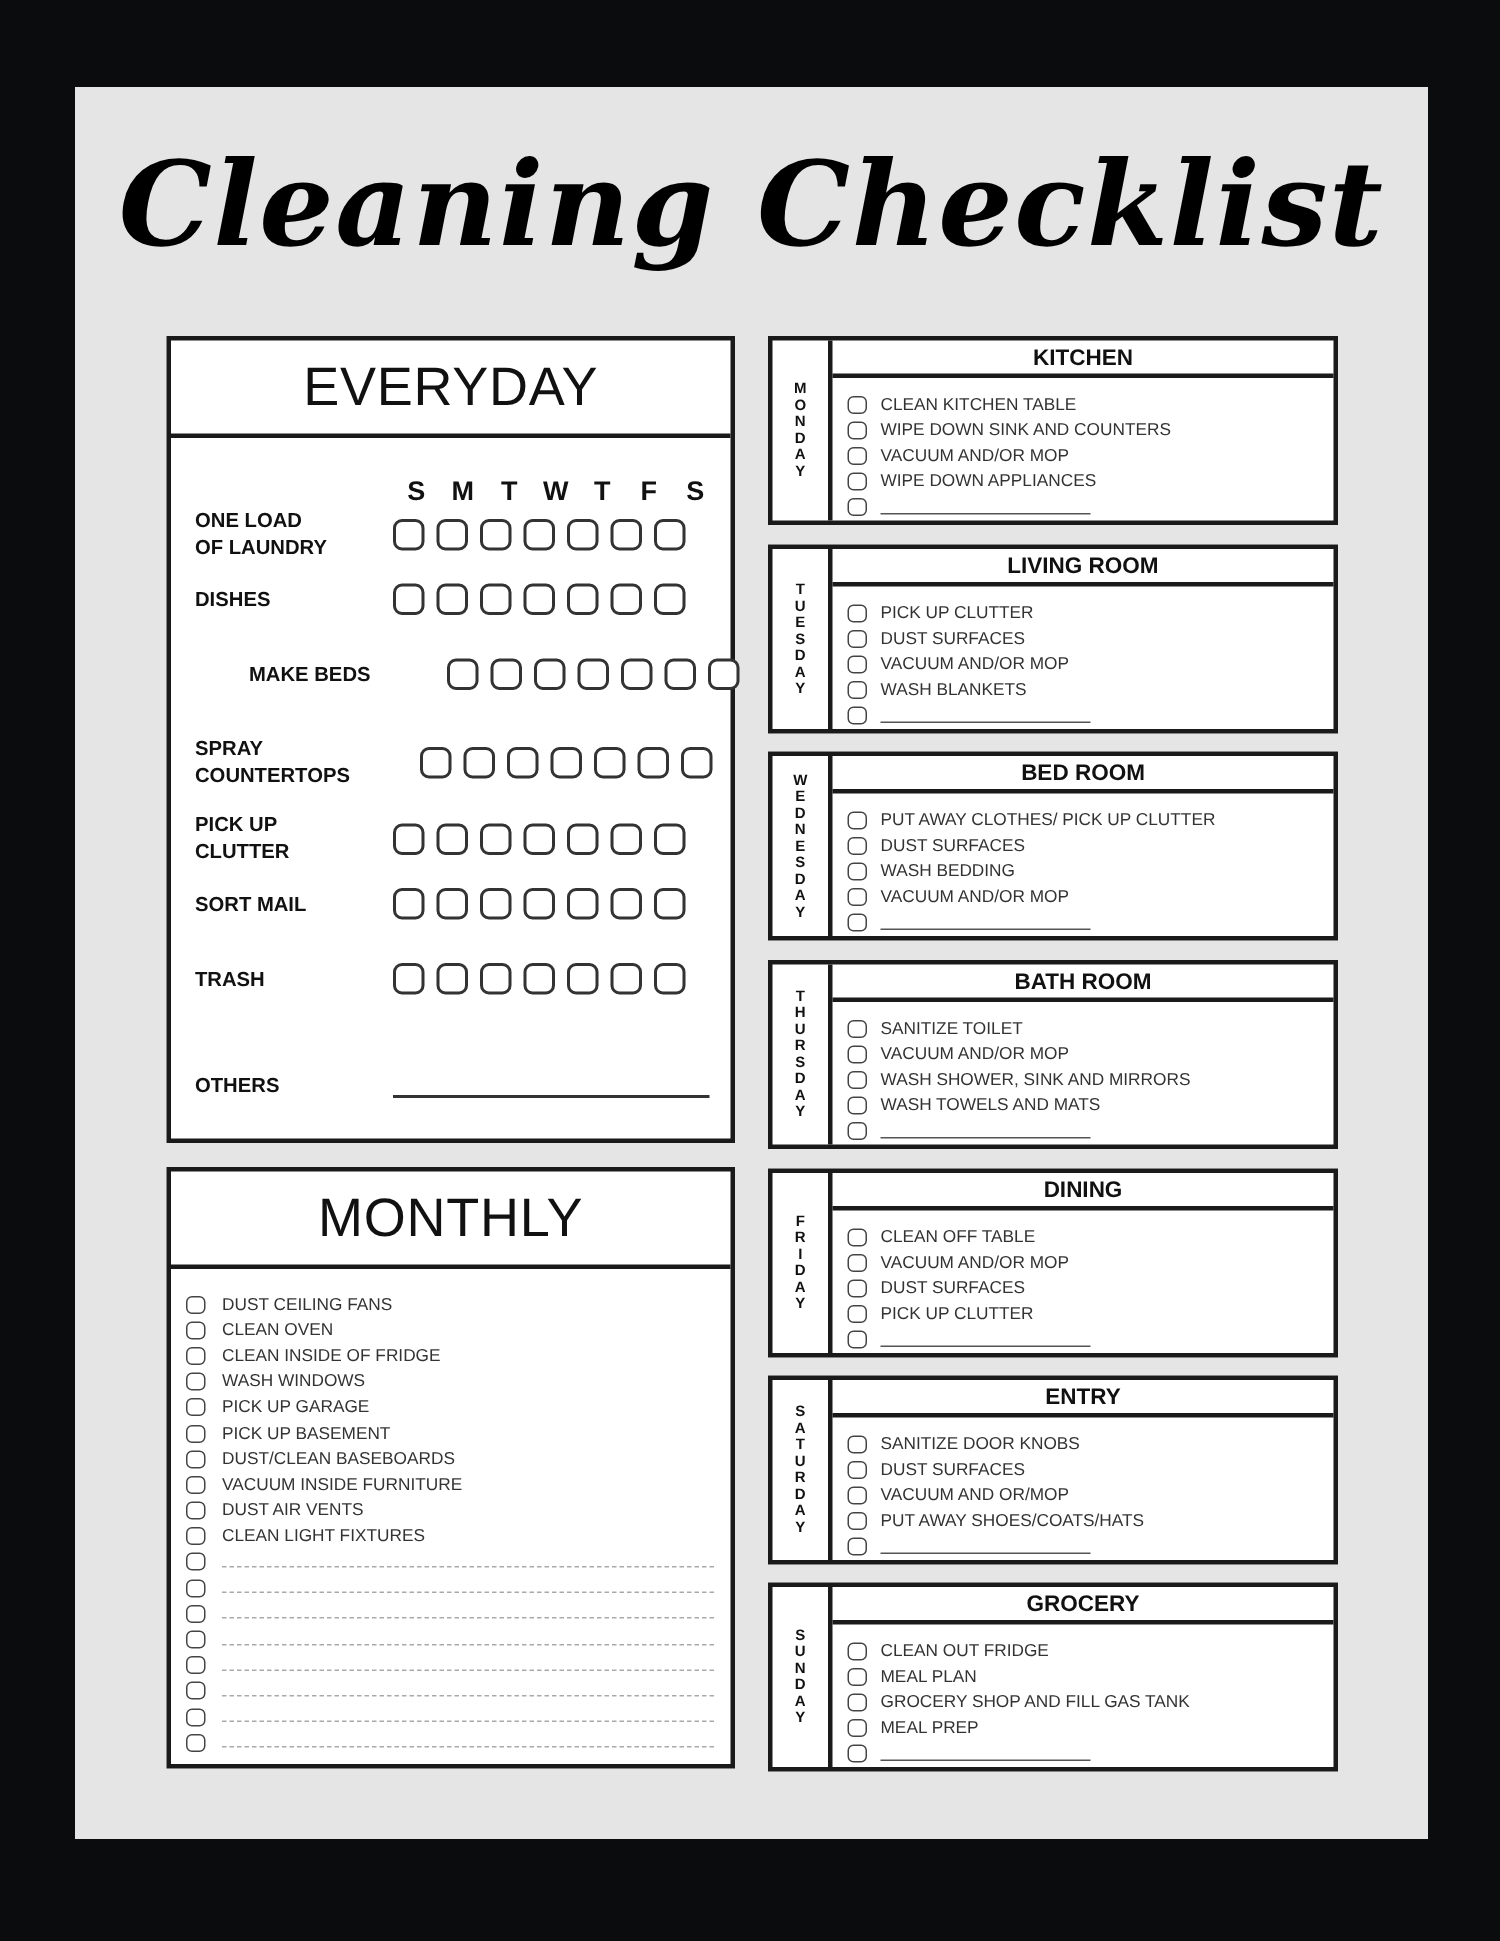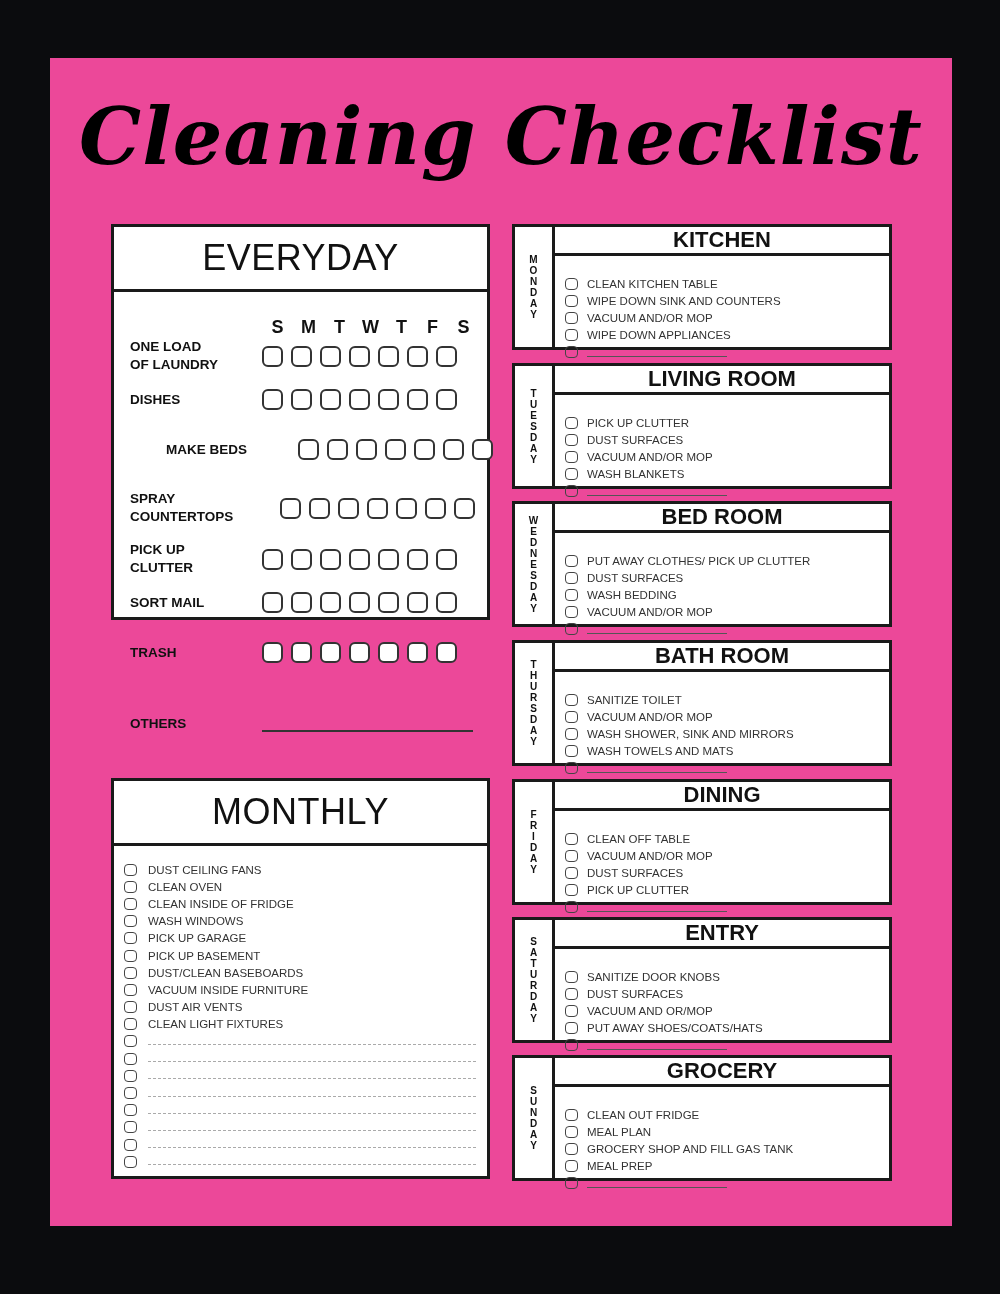--- a/index.html
+++ b/index.html
@@ -8,21 +8,21 @@
     background: #0b0c0e;
     position: relative;
     overflow: hidden;
     font-family: "Liberation Sans", "DejaVu Sans", sans-serif;
     color: #111;
   }
   .page {
     position: absolute;
     left: 50px; top: 58px;
     width: 902px; height: 1168px;
-    background: #ec4899;
+    background: #e5e5e5;
   }
   .title {
     position: absolute;
     left: 0; top: 40px; width: 902px;
     text-align: center;
     font-family: "DejaVu Serif", serif;
     font-style: italic;
     font-weight: bold;
     font-size: 78px;
     letter-spacing: 1px;
@@ -46,21 +46,21 @@
     border: 3px solid #1a1a1a;
     box-sizing: border-box;
     background: #fff;
   }
   .box .head {
     height: 62px;
     border-bottom: 3px solid #1a1a1a;
     display: flex; align-items: center; justify-content: center;
     font-size: 36px; font-weight: normal; letter-spacing: 0.5px;
   }
-  .everyday { left: 61px; top: 166px; width: 379px; height: 396px; }
+  .everyday { left: 61px; top: 166px; width: 379px; height: 538px; }
   .days-header {
     position: absolute; left: 148px; top: 90px;
     display: flex;
   }
   .days-header span {
     width: 31px; text-align: center;
     font-size: 18px; font-weight: bold;
   }
   .chore-row {
     position: absolute; left: 16px; width: 345px;
@@ -112,23 +112,23 @@
   .day-col {
     width: 37px; border-right: 3px solid #1a1a1a;
     display: flex; flex-direction: column; align-items: center; justify-content: center;
     font-size: 10px; font-weight: bold; line-height: 11px;
   }
   .day-col span { display: block; }
   .day-body { flex: 1; display: flex; flex-direction: column; }
   .room-head {
     height: 27px; border-bottom: 3px solid #1a1a1a;
     display: flex; align-items: center; justify-content: center;
-    font-size: 22px; font-weight: bold;
-  }
-  .tasks { padding: 19px 0 0 10px; }
+    font-size: 15px; font-weight: bold;
+  }
+  .tasks { padding: 9px 0 0 10px; }
   .task {
     display: flex; align-items: center; height: 17.2px;
   }
   .task .txt { margin-left: 9px; font-size: 11.5px; color: #333; }
   .task .blank {
     margin-left: 9px; width: 140px; border-bottom: 1.5px solid #555;
     margin-top: 8px;
   }
 </style>
 </head>

